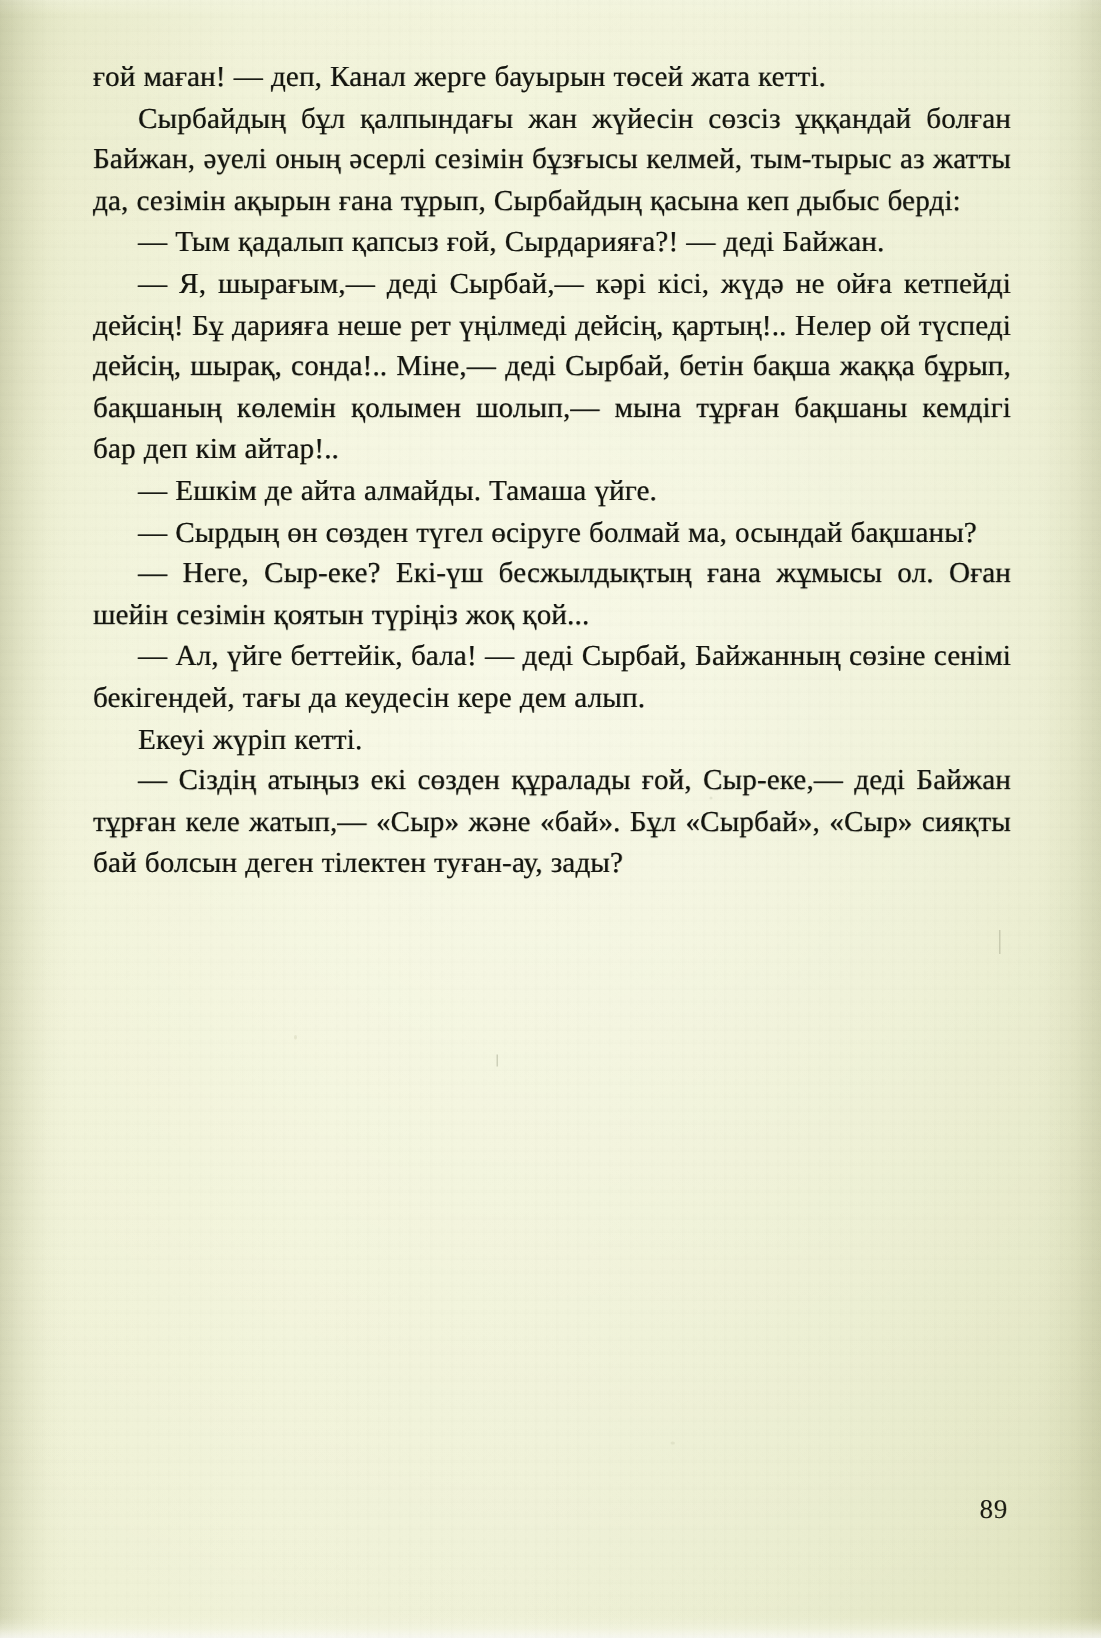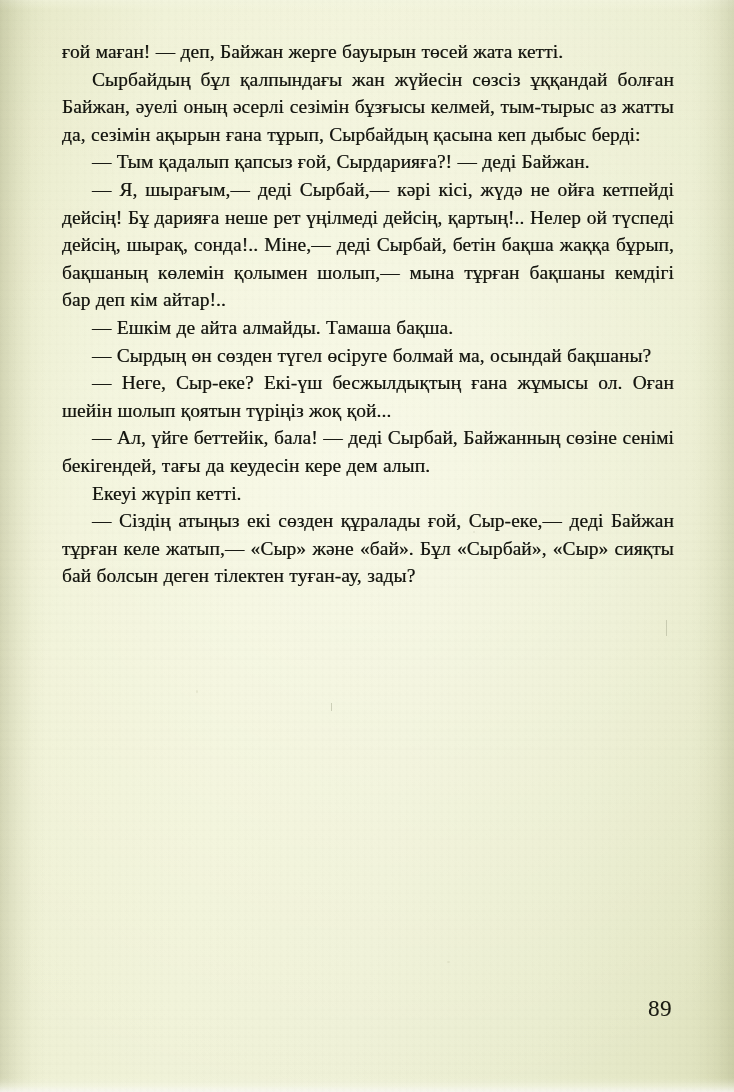--- a/index.html
+++ b/index.html
@@ -127,21 +127,21 @@
        0 0.35px 0 rgba(20,21,15,0.20);
   }
   .para + .para { margin-top: 0; }
   .para.indent { text-indent: 30px; }
 
   
   #folio {
     position: absolute;
     right: 62px;
     top: 996px;
-    font-size: 23px;
+    font-size: 18px;
     letter-spacing: 0.5px;
     color: #1a1b12;
     text-shadow: 0.4px 0 0 rgba(26,27,18,0.30);
   }
 
   
   .speck {
     position: absolute;
     background: rgba(120,122,86,0.30);
     border-radius: 50%;
@@ -158,27 +158,27 @@
 <body>
 
 <div id="page">
 
   <div id="edge-top"></div>
   <div id="gutter-left"></div>
   <div id="gutter-right"></div>
   <div id="edge-bottom"></div>
 
   <div id="text-column">
-    <p class="para">ғой маған! — деп, Байжан жерге бауырын төсей жата кетті.</p>
+    <p class="para">ғой маған! — деп, Канал жерге бауырын төсей жата кетті.</p>
     <p class="para indent">Сырбайдың бұл қалпындағы жан жүйесін сөзсіз ұққандай болған Байжан, әуелі оның әсерлі сезімін бұзғысы келмей, тым-тырыс аз жатты да, сезімін ақырын ғана тұрып, Сырбайдың қасына кеп дыбыс берді:</p>
     <p class="para indent">— Тым қадалып қапсыз ғой, Сырдарияға?! — деді Байжан.</p>
     <p class="para indent">— Я, шырағым,— деді Сырбай,— кәрі кісі, жүдә не ойға кетпейді дейсің! Бұ дарияға неше рет үңілмеді дейсің, қартың!.. Нелер ой түспеді дейсің, шырақ, сонда!.. Міне,— деді Сырбай, бетін бақша жаққа бұрып, бақшаның көлемін қолымен шолып,— мына тұрған бақшаны кемдігі бар деп кім айтар!..</p>
-    <p class="para indent">— Ешкім де айта алмайды. Тамаша бақша.</p>
+    <p class="para indent">— Ешкім де айта алмайды. Тамаша үйге.</p>
     <p class="para indent">— Сырдың өн сөзден түгел өсіруге болмай ма, осындай бақшаны?</p>
-    <p class="para indent">— Неге, Сыр-еке? Екі-үш бесжылдықтың ғана жұмысы ол. Оған шейін шолып қоятын түріңіз жоқ қой...</p>
+    <p class="para indent">— Неге, Сыр-еке? Екі-үш бесжылдықтың ғана жұмысы ол. Оған шейін сезімін қоятын түріңіз жоқ қой...</p>
     <p class="para indent">— Ал, үйге беттейік, бала! — деді Сырбай, Байжанның сөзіне сенімі бекігендей, тағы да кеудесін кере дем алып.</p>
     <p class="para indent">Екеуі жүріп кетті.</p>
     <p class="para indent">— Сіздің атыңыз екі сөзден құралады ғой, Сыр-еке,— деді Байжан тұрған келе жатып,— «Сыр» және «бай». Бұл «Сырбай», «Сыр» сияқты бай болсын деген тілектен туған-ау, зады?</p>
   </div>
 
   <div id="folio">89</div>
 
   <div class="speck" style="left:300px; top:80px; width:3px; height:3px; opacity:.5;"></div>
   <div class="speck" style="left:473px; top:531px; width:2px; height:2px; opacity:.45;"></div>
   <div class="speck" style="left:196px; top:690px; width:2px; height:3px; opacity:.4;"></div>

